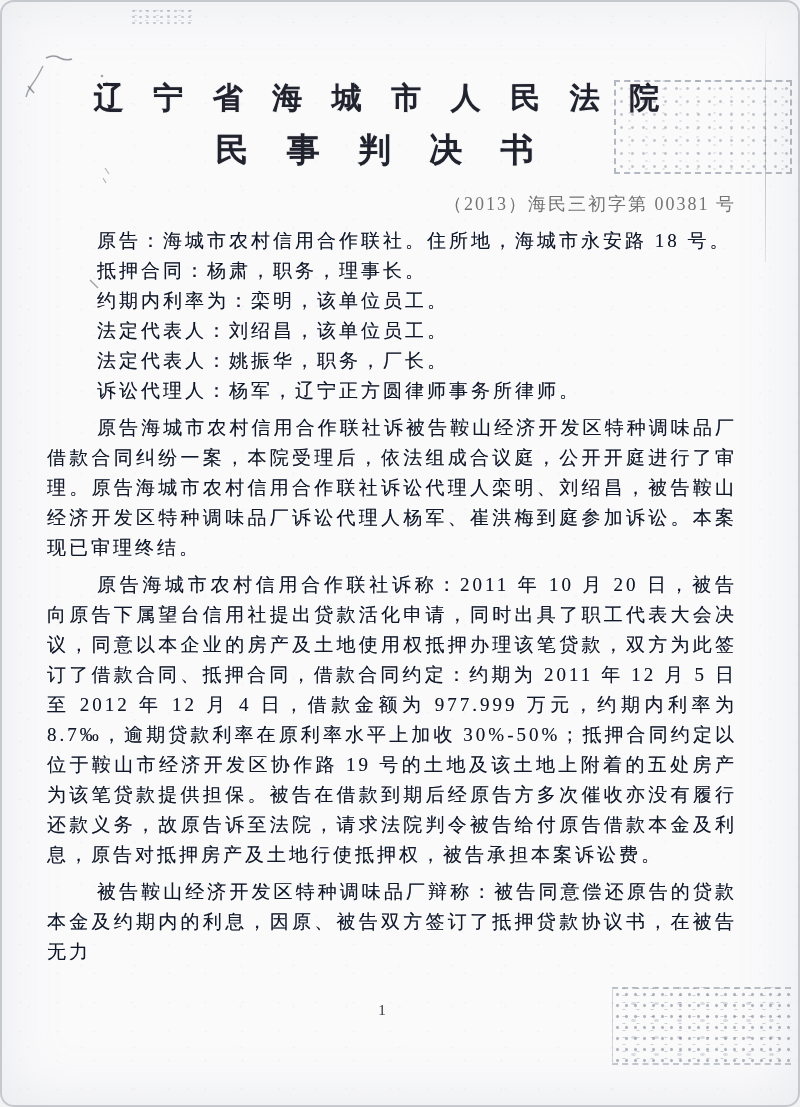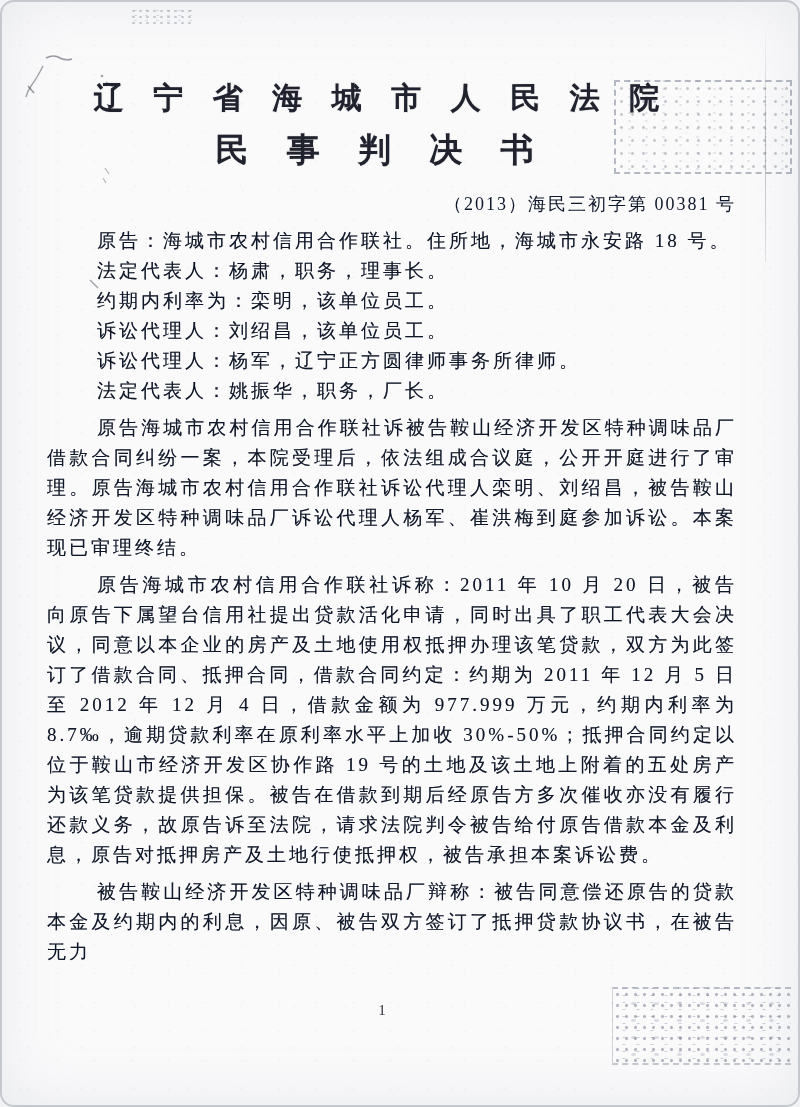--- a/index.html
+++ b/index.html
@@ -36,21 +36,21 @@
     position:absolute;left:612px;top:78px;width:174px;height:90px;
     border:2px dashed rgba(95,105,125,.45);
     background-image:
       radial-gradient(rgba(70,80,100,.30) 1px, transparent 1.6px),
       radial-gradient(rgba(70,80,100,.16) 1px, transparent 1.9px);
     background-size:11px 13px,17px 8px;
     background-position:0 0,5px 3px;
   }
   .case-number{
     position:absolute;top:190px;right:62px;
-    font-size:18px;letter-spacing:2px;color:#0f172a;
+    font-size:18px;letter-spacing:2px;color:#737373;
     white-space:nowrap;
   }
   .content{
     position:absolute;left:45px;right:53px;top:224px;
     font-size:19px;line-height:30px;letter-spacing:3px;
     text-align:justify;color:#0f172a;
     text-shadow:0 0 .5px rgba(36,37,45,.45);
   }
   .line{ text-indent:50px; }
   .para{ margin:7px 8px 0 0; text-indent:50px; }
@@ -106,25 +106,25 @@
     <h1 class="court-name">辽 宁 省 海 城 市 人 民 法 院</h1>
 
     <h2 class="doc-title">民 事 判 决 书</h2>
 
     <div class="stamp-box"></div>
 
     <div class="case-number">（2013）海民三初字第 00381 号</div>
 
     <div class="content">
       <div class="line">原告：海城市农村信用合作联社。住所地，海城市永安路 18 号。</div>
-      <div class="line">法定代表人：杨肃，职务，理事长。</div>
+      <div class="line">抵押合同：杨肃，职务，理事长。</div>
       <div class="line">约期内利率为：栾明，该单位员工。</div>
-      <div class="line">诉讼代理人：刘绍昌，该单位员工。</div>
+      <div class="line">法定代表人：刘绍昌，该单位员工。</div>
+      <div class="line">法定代表人：姚振华，职务，厂长。</div>
       <div class="line">诉讼代理人：杨军，辽宁正方圆律师事务所律师。</div>
-      <div class="line">法定代表人：姚振华，职务，厂长。</div>
 
       <p class="para">原告海城市农村信用合作联社诉被告鞍山经济开发区特种调味品厂借款合同纠纷一案，本院受理后，依法组成合议庭，公开开庭进行了审理。原告海城市农村信用合作联社诉讼代理人栾明、刘绍昌，被告鞍山经济开发区特种调味品厂诉讼代理人杨军、崔洪梅到庭参加诉讼。本案现已审理终结。</p>
       <p class="para">原告海城市农村信用合作联社诉称：2011 年 10 月 20 日，被告向原告下属望台信用社提出贷款活化申请，同时出具了职工代表大会决议，同意以本企业的房产及土地使用权抵押办理该笔贷款，双方为此签订了借款合同、抵押合同，借款合同约定：约期为 2011 年 12 月 5 日至 2012 年 12 月 4 日，借款金额为 977.999 万元，约期内利率为 8.7‰，逾期贷款利率在原利率水平上加收 30%-50%；抵押合同约定以位于鞍山市经济开发区协作路 19 号的土地及该土地上附着的五处房产为该笔贷款提供担保。被告在借款到期后经原告方多次催收亦没有履行还款义务，故原告诉至法院，请求法院判令被告给付原告借款本金及利息，原告对抵押房产及土地行使抵押权，被告承担本案诉讼费。</p>
       <p class="para">被告鞍山经济开发区特种调味品厂辩称：被告同意偿还原告的贷款本金及约期内的利息，因原、被告双方签订了抵押贷款协议书，在被告无力</p>
     </div>
 
     <div class="page-number">1</div>
 
     <div class="bottom-stamp"></div>
 

